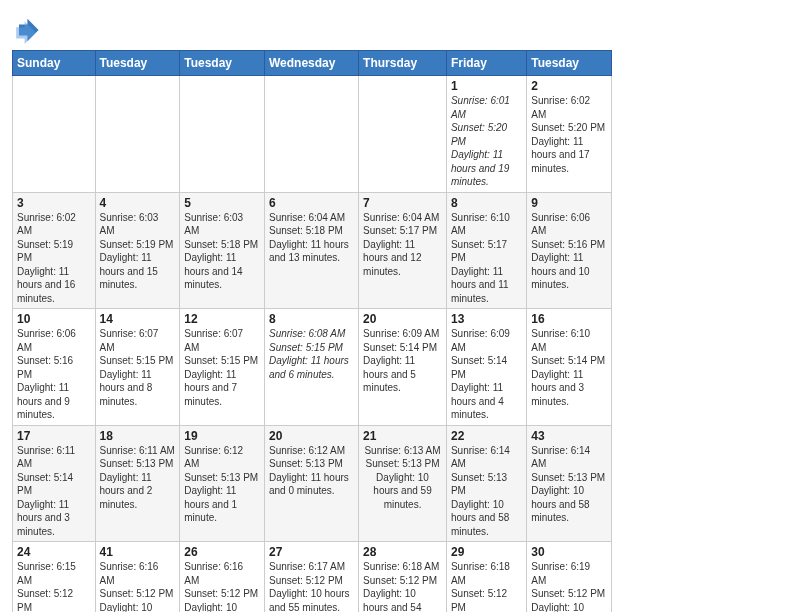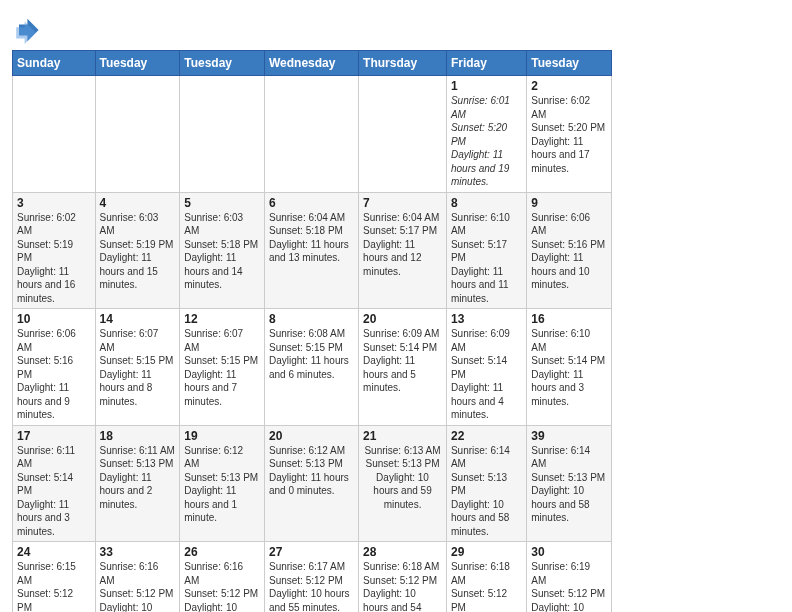--- a/index.html
+++ b/index.html
@@ -215,21 +215,21 @@
 Daylight: 11 hours and 8 minutes.</div>
           </td>
           <td>
             <span class="day-num">12</span>
             <div class="day-info" style="white-space: pre-line;">Sunrise: 6:07 AM
 Sunset: 5:15 PM
 Daylight: 11 hours and 7 minutes.</div>
           </td>
           <td>
             <span class="day-num">8</span>
-            <div class="day-info" style="white-space: pre-line;">Sunrise: 6:08 AM
+            <div class="day-info" style="white-space: pre-line; font-style: italic;">Sunrise: 6:08 AM
 Sunset: 5:15 PM
 Daylight: 11 hours and 6 minutes.</div>
           </td>
           <td>
             <span class="day-num">20</span>
             <div class="day-info" style="white-space: pre-line;">Sunrise: 6:09 AM
 Sunset: 5:14 PM
 Daylight: 11 hours and 5 minutes.</div>
           </td>
           <td>
@@ -276,35 +276,35 @@
 Sunset: 5:13 PM
 Daylight: 10 hours and 59 minutes.</div>
           </td>
           <td>
             <span class="day-num">22</span>
             <div class="day-info" style="white-space: pre-line;">Sunrise: 6:14 AM
 Sunset: 5:13 PM
 Daylight: 10 hours and 58 minutes.</div>
           </td>
           <td>
-            <span class="day-num">39</span>
+            <span class="day-num">43</span>
             <div class="day-info" style="white-space: pre-line;">Sunrise: 6:14 AM
 Sunset: 5:13 PM
 Daylight: 10 hours and 58 minutes.</div>
           </td>
         </tr>
         <tr>
           <td>
             <span class="day-num">24</span>
             <div class="day-info" style="white-space: pre-line;">Sunrise: 6:15 AM
 Sunset: 5:12 PM
 Daylight: 10 hours and 57 minutes.</div>
           </td>
           <td>
-            <span class="day-num">33</span>
+            <span class="day-num">41</span>
             <div class="day-info" style="white-space: pre-line;">Sunrise: 6:16 AM
 Sunset: 5:12 PM
 Daylight: 10 hours and 56 minutes.</div>
           </td>
           <td>
             <span class="day-num">26</span>
             <div class="day-info" style="white-space: pre-line;">Sunrise: 6:16 AM
 Sunset: 5:12 PM
 Daylight: 10 hours and 55 minutes.</div>
           </td>

